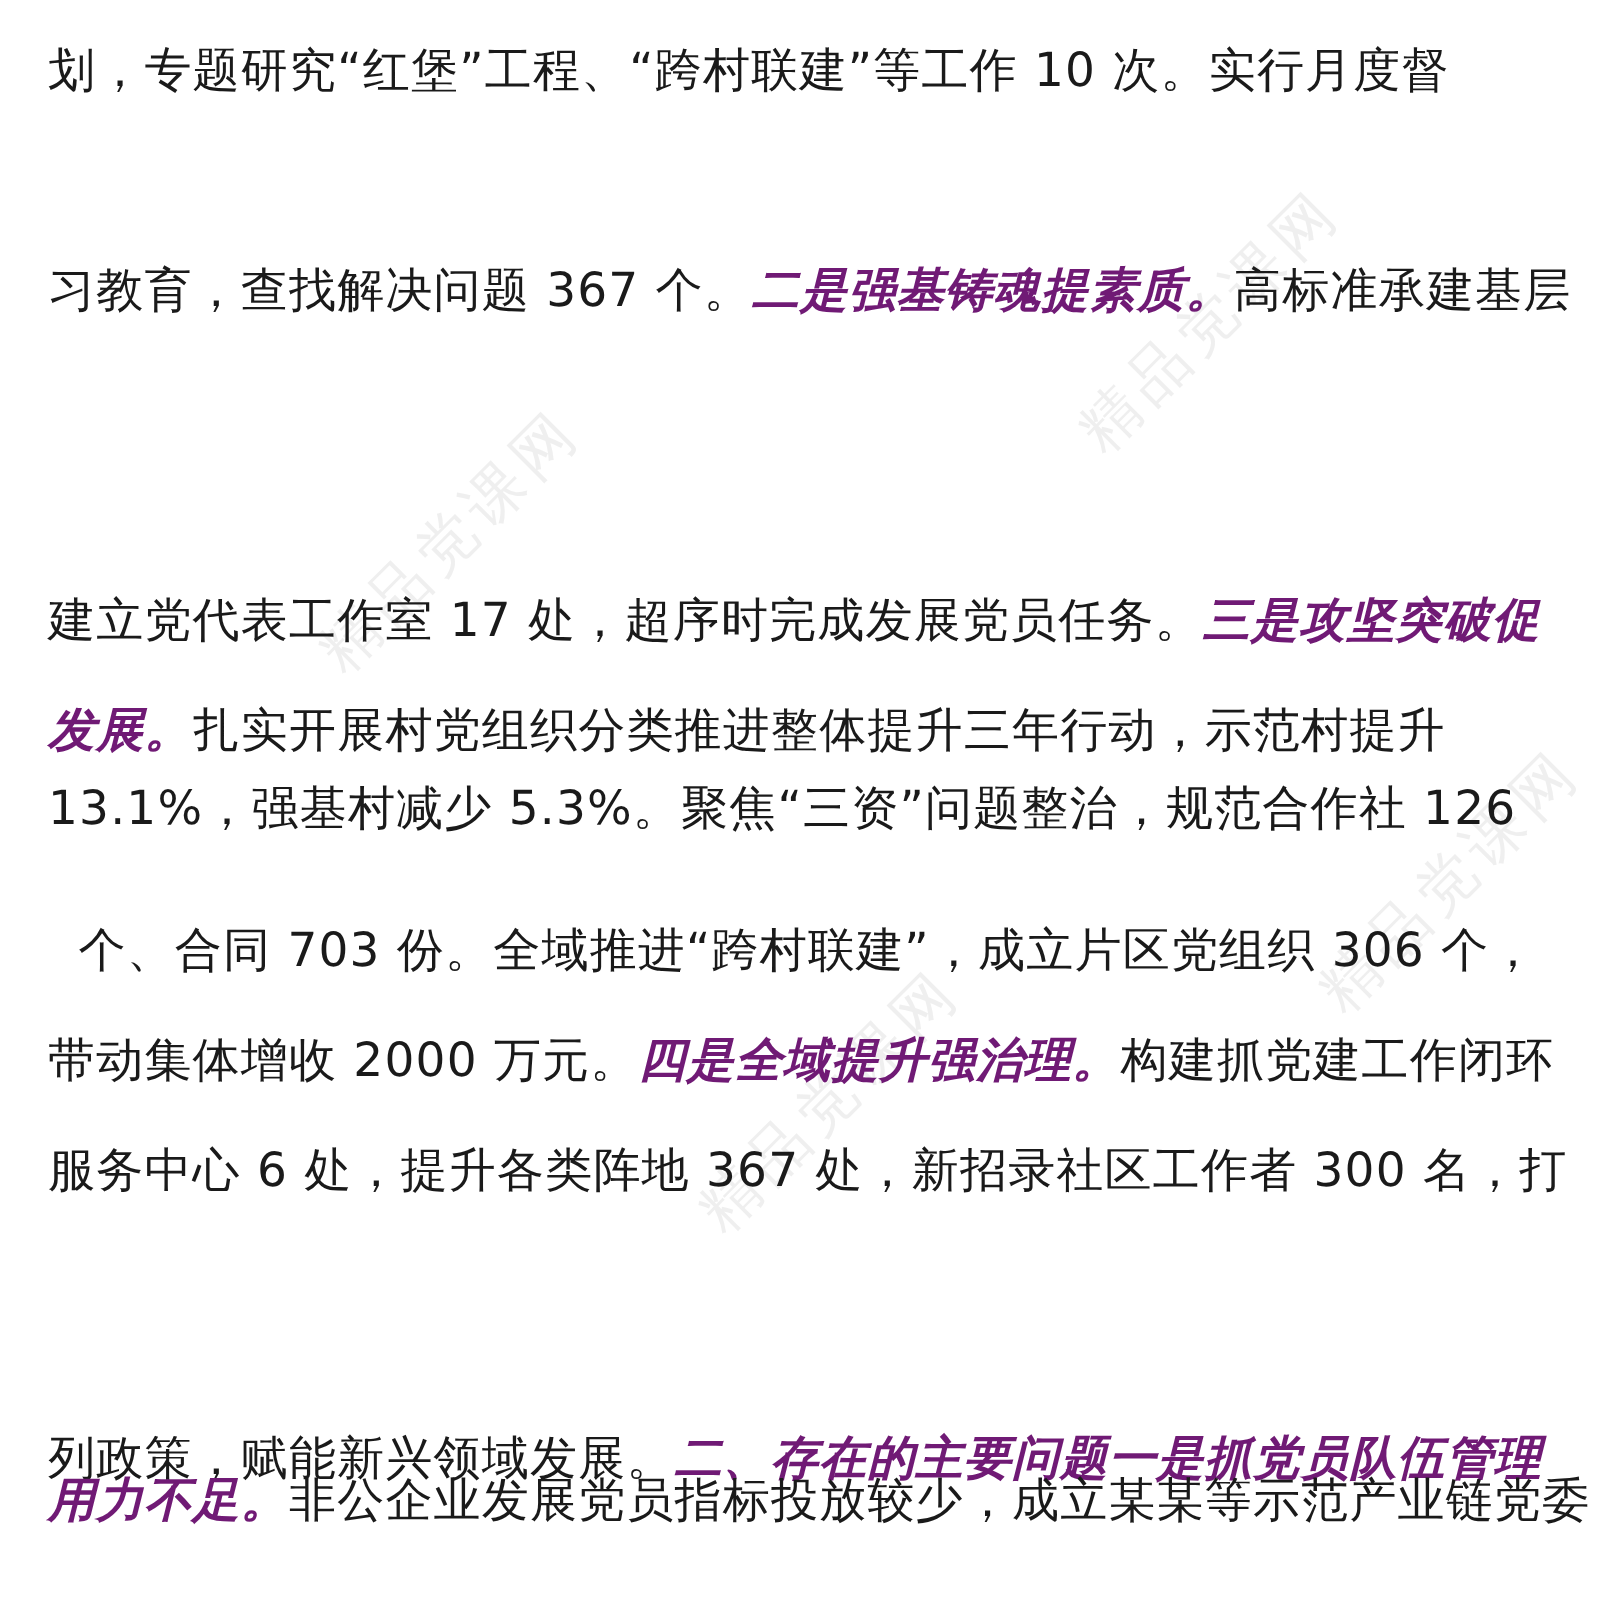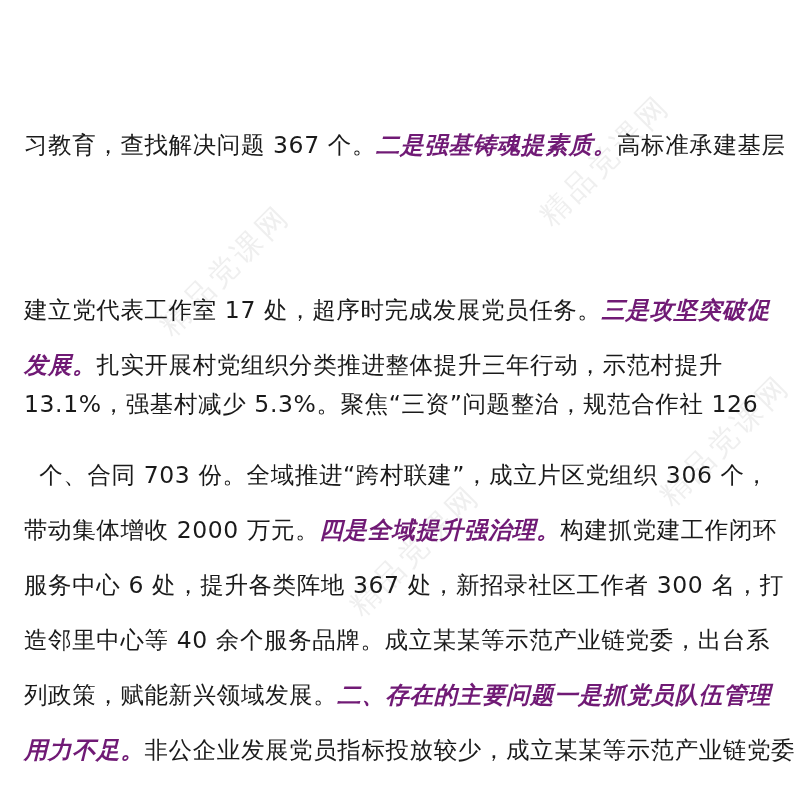--- a/index.html
+++ b/index.html
@@ -49,20 +49,23 @@
 </head>
 <body>
 
 <div class="page">
 
   <div class="watermark" style="left:140px; top:250px;">精品党课网</div>
   <div class="watermark" style="left:520px; top:140px;">精品党课网</div>
   <div class="watermark" style="left:330px; top:530px;">精品党课网</div>
   <div class="watermark" style="left:640px; top:420px;">精品党课网</div>
 
+  <div class="line" style="top:18px;">
+    <span>划，专题研究“红堡”工程、“跨村联建”等工作 10 次。实行月度督</span>
+  </div>
 
 
   <div class="line" style="top:128px;">
     <span>习教育，查找解决问题 367 个。</span><span class="seg-bold">二是强基铸魂提素质。</span><span>高标准承建基层</span>
   </div>
 
 
 
   <div class="line" style="top:293px;">
     <span>建立党代表工作室 17 处，超序时完成发展党员任务。</span><span class="seg-bold">三是攻坚突破促</span>
@@ -81,25 +84,22 @@
   </div>
 
   <div class="line" style="top:513px;">
     <span>带动集体增收 2000 万元。</span><span class="seg-bold">四是全域提升强治理。</span><span>构建抓党建工作闭环</span>
   </div>
 
   <div class="line" style="top:568px;">
     <span>服务中心 6 处，提升各类阵地 367 处，新招录社区工作者 300 名，打</span>
   </div>
 
-  <div class="line" style="top:623px;">
-    <span>造邻里中心等 40 余个服务品牌。成立某某等示范产业链党委，出台系</span>
-  </div>
 
-  <div class="line" style="top:678px;">
+  <div class="line" style="top:712px;">
     <span>列政策，赋能新兴领域发展。</span><span class="seg-bold">二、存在的主要问题一是抓党员队伍管理</span>
   </div>
 
   <div class="line" style="top:733px;">
     <span class="seg-bold">用力不足。</span><span>非公企业发展党员指标投放较少，成立某某等示范产业链党委</span>
   </div>
 
 </div>
 
 </body></html>

